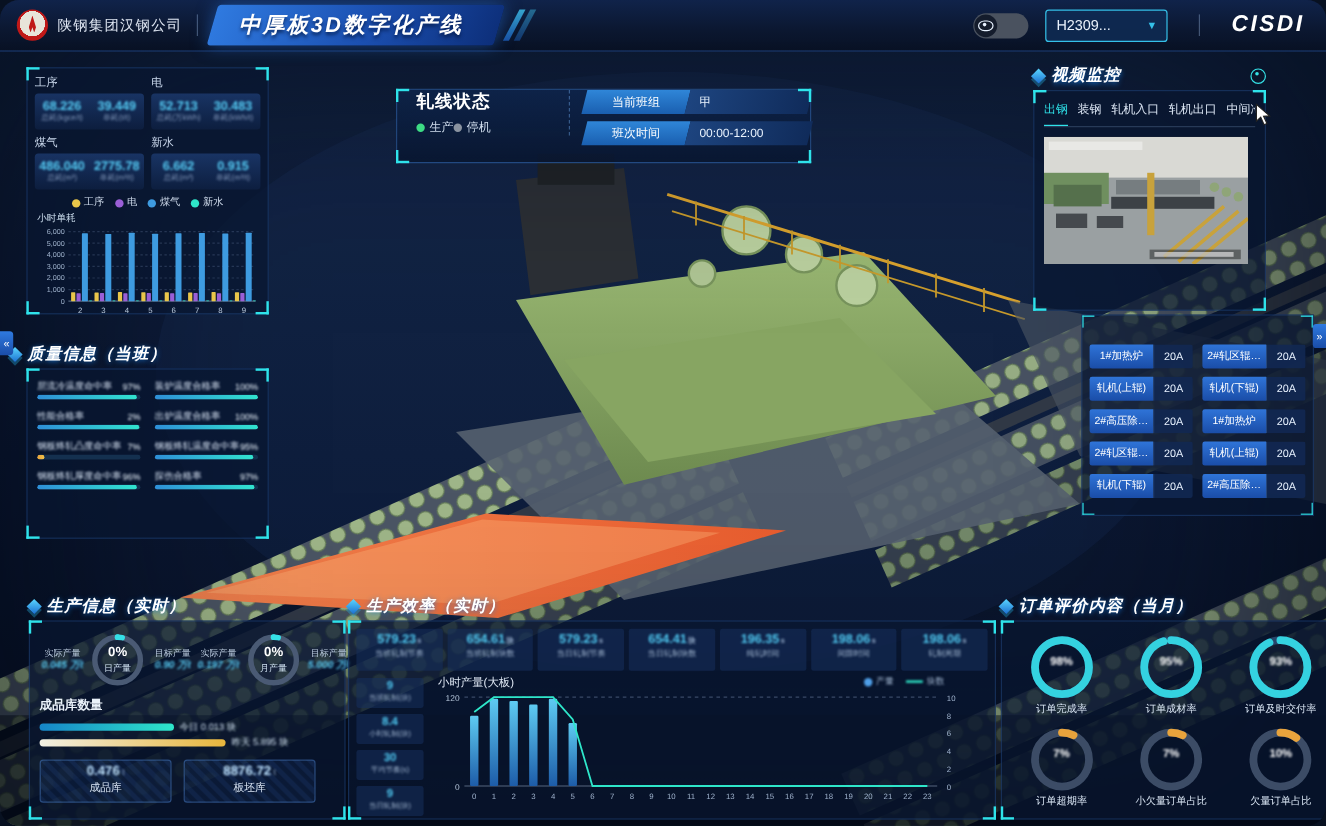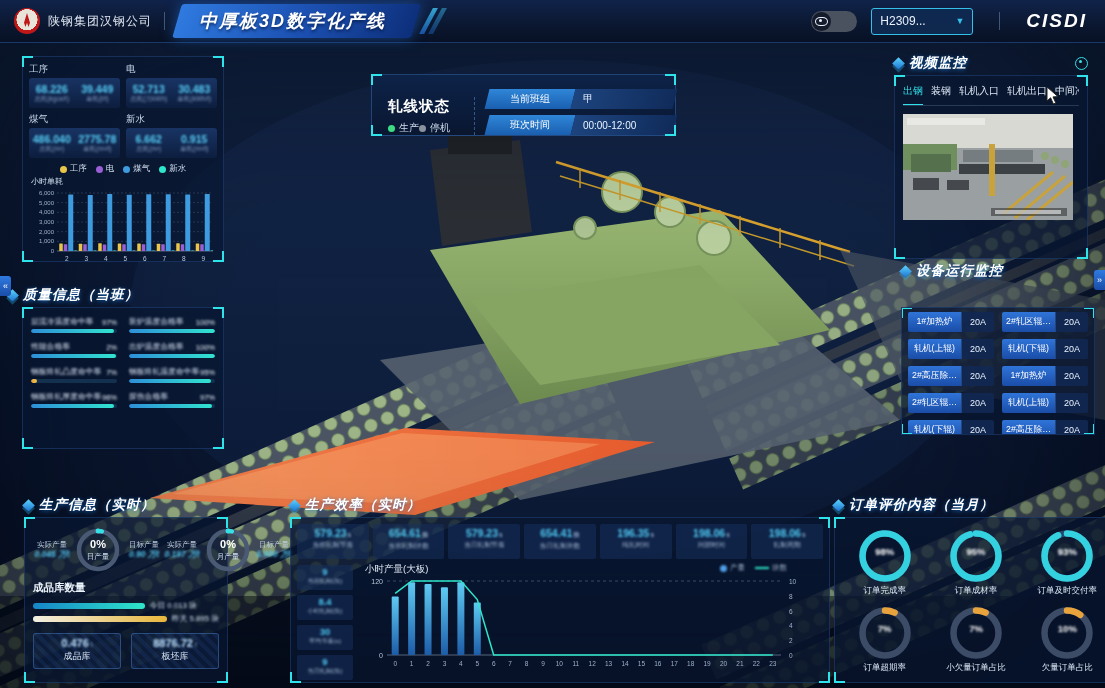--- a/index.html
+++ b/index.html
@@ -1,17 +1,17 @@
 <!DOCTYPE html>
 <html><head>
 <meta charset="utf-8">
 <style>
   html,body{margin:0;padding:0;width:1105px;height:688px;overflow:hidden;background:#081121;
     font-family:"Liberation Sans","DejaVu Sans",sans-serif;-webkit-font-smoothing:antialiased;}
-  .stage{position:relative;width:1105px;height:688px;overflow:hidden;}
+  .stage{position:relative;width:1105px;height:688px;overflow:hidden;border-radius:16px;}
   .scene{position:absolute;left:0;top:0;z-index:0;}
   .vignette{position:absolute;inset:0;z-index:1;pointer-events:none;box-shadow:inset 0 0 190px 50px rgba(0,6,18,.6);}
   .bl1{filter:blur(.8px);} .bl2{filter:blur(1px);}
 
   
   .topbar{position:absolute;left:0;top:0;width:1105px;height:42px;z-index:5;
     background:linear-gradient(180deg,#10234a 0%,#0b1730 60%,#081124 100%);
     border-bottom:1px solid rgba(40,90,160,.4);display:flex;align-items:center;}
   .logo-wrap{display:flex;align-items:center;gap:8px;margin-left:14px;}
   .logo-ico{width:26px;height:26px;border-radius:50%;background:radial-gradient(circle at 50% 45%,#e8e4da 0 54%,#c01818 55% 100%);
@@ -72,59 +72,59 @@
   #quality-grid{display:grid;grid-template-columns:1fr 1fr;gap:8px 12px;}
   .q-top{display:flex;justify-content:space-between;align-items:flex-end;}
   .q-l{color:#d8e4f4;font-size:7.8px;white-space:nowrap;}
   .q-v{color:#e8f2fc;font-size:7.5px;}
   .q-bar{height:4px;border-radius:2px;background:#14304f;margin-top:2px;overflow:hidden;}
   .q-f{height:100%;border-radius:2px;background:linear-gradient(90deg,#2e8fd8,#31e3cf);}
   .q-f.warn{background:linear-gradient(90deg,#e8a33c,#f0c24a);}
 
   
   #p-status{left:330px;top:74px;width:346px;height:62px;z-index:4;}
-  #p-status .pbody{height:60px;border-radius:4px;border:1px solid rgba(60,120,200,.45);display:flex;align-items:flex-end;
-    background:linear-gradient(180deg,rgba(14,36,74,.88),rgba(8,22,48,.88));margin-left:41px;}
+  #p-status .pbody{height:60px;border-radius:4px;border:1px solid rgba(60,120,200,.45);display:flex;align-items:flex-start;
+    background:linear-gradient(180deg,rgba(14,36,74,.88),rgba(8,22,48,.88));}
   .st-left{width:132px;padding-left:16px;}
   .st-title{color:#fff;font-size:14.5px;font-weight:bold;letter-spacing:1px;}
   .st-leg{display:flex;gap:0;margin-top:5px;}
   .st-leg span{display:flex;align-items:center;gap:4px;color:#cfdcec;font-size:10px;}
   .st-dot{width:7px;height:7px;border-radius:50%;display:inline-block;}
   .st-sep{width:0;height:38px;border-left:1px dashed rgba(90,140,200,.55);margin:0 12px;}
   .st-rows{display:flex;flex-direction:column;gap:6px;}
   .st-row{display:flex;transform:skewX(-14deg);}
   .st-chip{width:86px;height:20px;background:linear-gradient(180deg,#2f86d8,#1a5fb0);display:flex;align-items:center;justify-content:center;}
   .st-chip span{transform:skewX(14deg);color:#fff;font-size:10px;}
   .st-val{width:92px;height:20px;background:linear-gradient(90deg,rgba(30,70,130,.95),rgba(16,44,92,.95));
     display:flex;align-items:center;padding-left:10px;}
   .st-val span{transform:skewX(14deg);color:#eaf4ff;font-size:10px;}
 
   
-  #p-video{left:894px;top:54px;width:194px;}
+  #p-video{left:861px;top:54px;width:194px;}
   #p-video .phead{justify-content:flex-start;}
   .ph-act{margin-left:auto;width:11px;height:11px;border:1.4px solid #35e0e6;border-radius:50%;position:relative;cursor:pointer;}
   .ph-act:after{content:"";position:absolute;left:2.5px;top:2.5px;width:3px;height:3px;border-radius:50%;background:#35e0e6;}
   #p-video .pbody{padding:8px 8px 6px;height:168px;}
   #video-tabs{display:flex;gap:8px;overflow:hidden;border-bottom:1px solid rgba(110,140,180,.3);padding-bottom:4px;white-space:nowrap;}
   .vt{color:#dce6f4;font-size:10px;cursor:pointer;flex:0 0 auto;padding-bottom:3px;}
   .vt.act{color:#2fe3ea;border-bottom:2px solid #2fe3ea;margin-bottom:-5px;}
   .cam{margin-top:8px;width:170px;height:106px;background:#20262c;position:relative;overflow:hidden;cursor:pointer;}
 
   
   #p-equip{left:901px;top:262px;width:194px;}
-  #p-equip .pbody{padding:4px 6px;height:118px;overflow:hidden;margin-top:27px;}
+  #p-equip .pbody{padding:24px 6px;height:118px;overflow:hidden;}
   #equip-grid{display:grid;grid-template-columns:1fr 1fr;gap:7px 8px;}
   .e-c{display:flex;height:20px;}
   .e-l{flex:1;background:linear-gradient(180deg,#2f74d8,#1a4da8);color:#fff;font-size:8.8px;display:flex;align-items:center;
     justify-content:center;border-radius:2px 0 0 2px;white-space:nowrap;overflow:hidden;}
   .e-v{width:32px;background:rgba(18,40,82,.9);color:#e8f2ff;font-size:9px;display:flex;align-items:center;justify-content:center;
     border-radius:0 2px 2px 0;border-left:1px solid rgba(70,120,190,.4);}
 
   
-  #p-prod{left:24px;top:496px;width:204px;}
+  #p-prod{left:24px;top:496px;width:264px;}
   #p-prod .pbody{padding:8px;height:148px;}
   #prod-gauges{display:flex;justify-content:space-between;}
   .pg{display:flex;align-items:center;gap:3px;}
   .pg-s{width:38px;text-align:center;line-height:1.3;}
   .pg-sl{color:#b9c9dd;font-size:7.5px;}
   .pg-sv{color:#56c8f0;font-size:8.5px;font-weight:bold;font-style:italic;}
   .pg-r{position:relative;width:48px;height:48px;}
   .pg-r svg{position:absolute;left:0;top:0;}
   .pg-pct{position:absolute;left:0;top:12px;width:48px;text-align:center;color:#fff;font-size:11px;font-weight:bold;}
   .pg-nm{position:absolute;left:0;top:26px;width:48px;text-align:center;color:#cfe0f0;font-size:7.5px;}
@@ -571,24 +571,20 @@
         </svg>
       </div>
     <i class="cor tl"></i>
         <i class="cor tr"></i>
         <i class="cor bl"></i>
         <i class="cor br"></i>
       </div>
   </div>
 
   <div class="panel" id="p-equip">
-    <div class="phead">
-      <i class="ph-ico"></i>
-      <span class="ph-t">设备运行监控</span>
-    </div>
     <div class="pbody">
       <div id="equip-grid">
           <div class="e-c">
             <span class="e-l">1#加热炉</span>
             <span class="e-v">20A</span>
           </div>
           <div class="e-c">
             <span class="e-l">2#轧区辊…</span>
             <span class="e-v">20A</span>
           </div>

